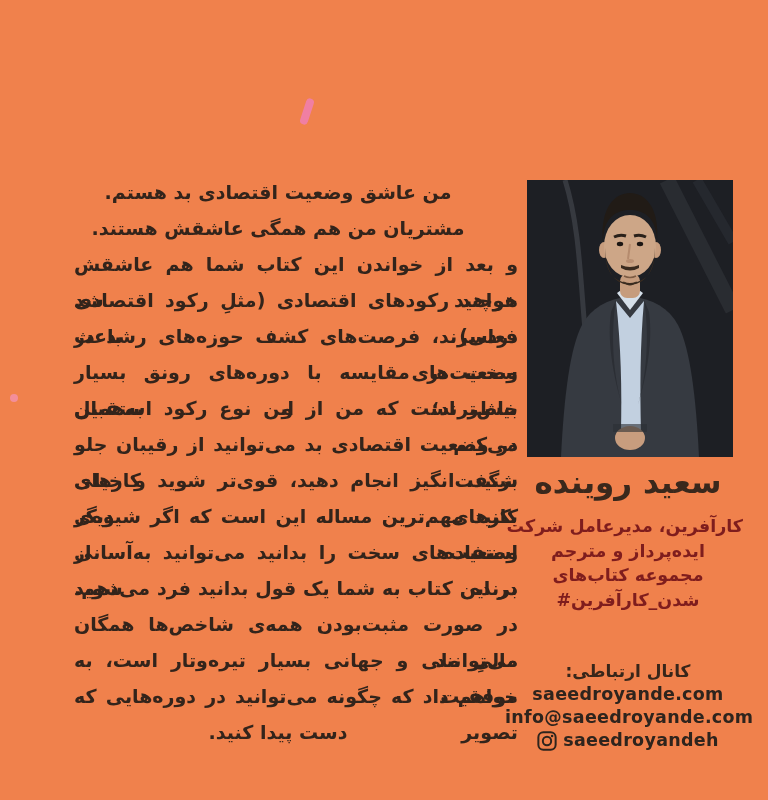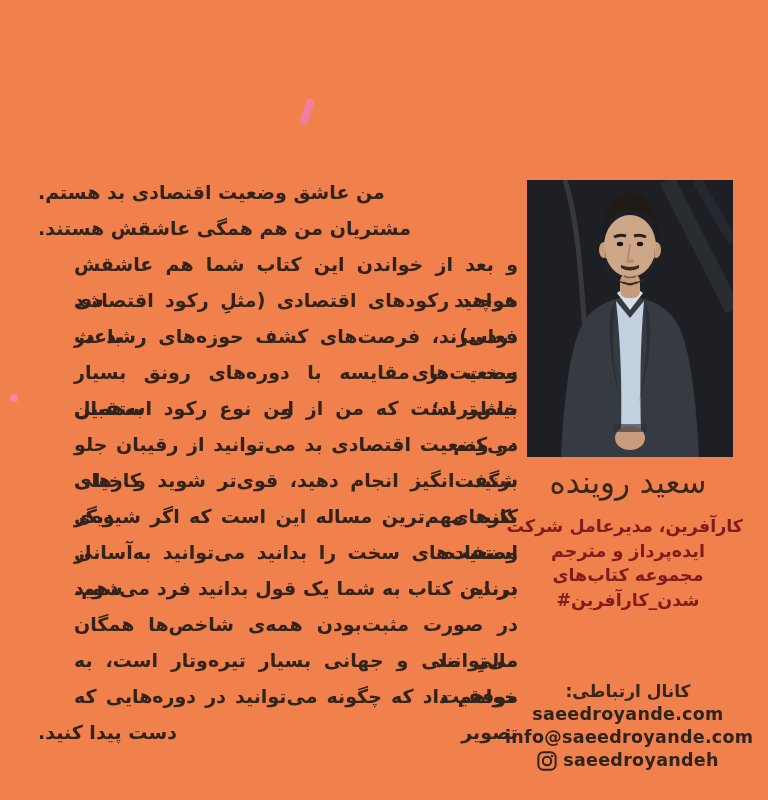--- a/index.html
+++ b/index.html
@@ -29,42 +29,42 @@
   .synopsis .line{
     height:36px;line-height:36px;
     white-space:nowrap;overflow:visible;
   }
   .synopsis .line.j{
     white-space:normal;
     text-align:justify;
     text-align-last:justify;
     margin-left:36px;
   }
-  .synopsis .line.r{text-align:left;}
+  .synopsis .line.r{text-align:center;}
   
   .author-photo{
     position:absolute;left:527px;top:180px;width:206px;height:277px;
   }
   .author-name{
     position:absolute;left:515px;top:464px;width:226px;
     direction:rtl;text-align:center;
-    font-size:31px;font-weight:normal;color:#3a281c;
+    font-size:31px;font-weight:bold;color:#3a281c;
     white-space:nowrap;
   }
   .author-bio{
     position:absolute;left:513px;top:514px;width:230px;
     direction:rtl;text-align:center;
     font-size:17.5px;font-weight:bold;color:#7f1d1d;
     line-height:24.5px;
   }
   .author-bio .bio-line{white-space:nowrap;}
   .author-bio .bio-line.ltr-hashtag{direction:ltr;unicode-bidi:isolate;}
   .contact{
     position:absolute;left:505px;top:660px;width:246px;
-    text-align:center;color:#2e241d;margin-top:20px;
+    text-align:center;color:#2e241d;
   }
   .contact .contact-label{
     direction:rtl;font-size:17px;font-weight:bold;color:#38261a;
     line-height:23px;white-space:nowrap;
   }
   .contact .latin{
     direction:ltr;font-size:17.5px;font-weight:bold;letter-spacing:.3px;
     line-height:23px;white-space:nowrap;
   }
   .insta-row{

